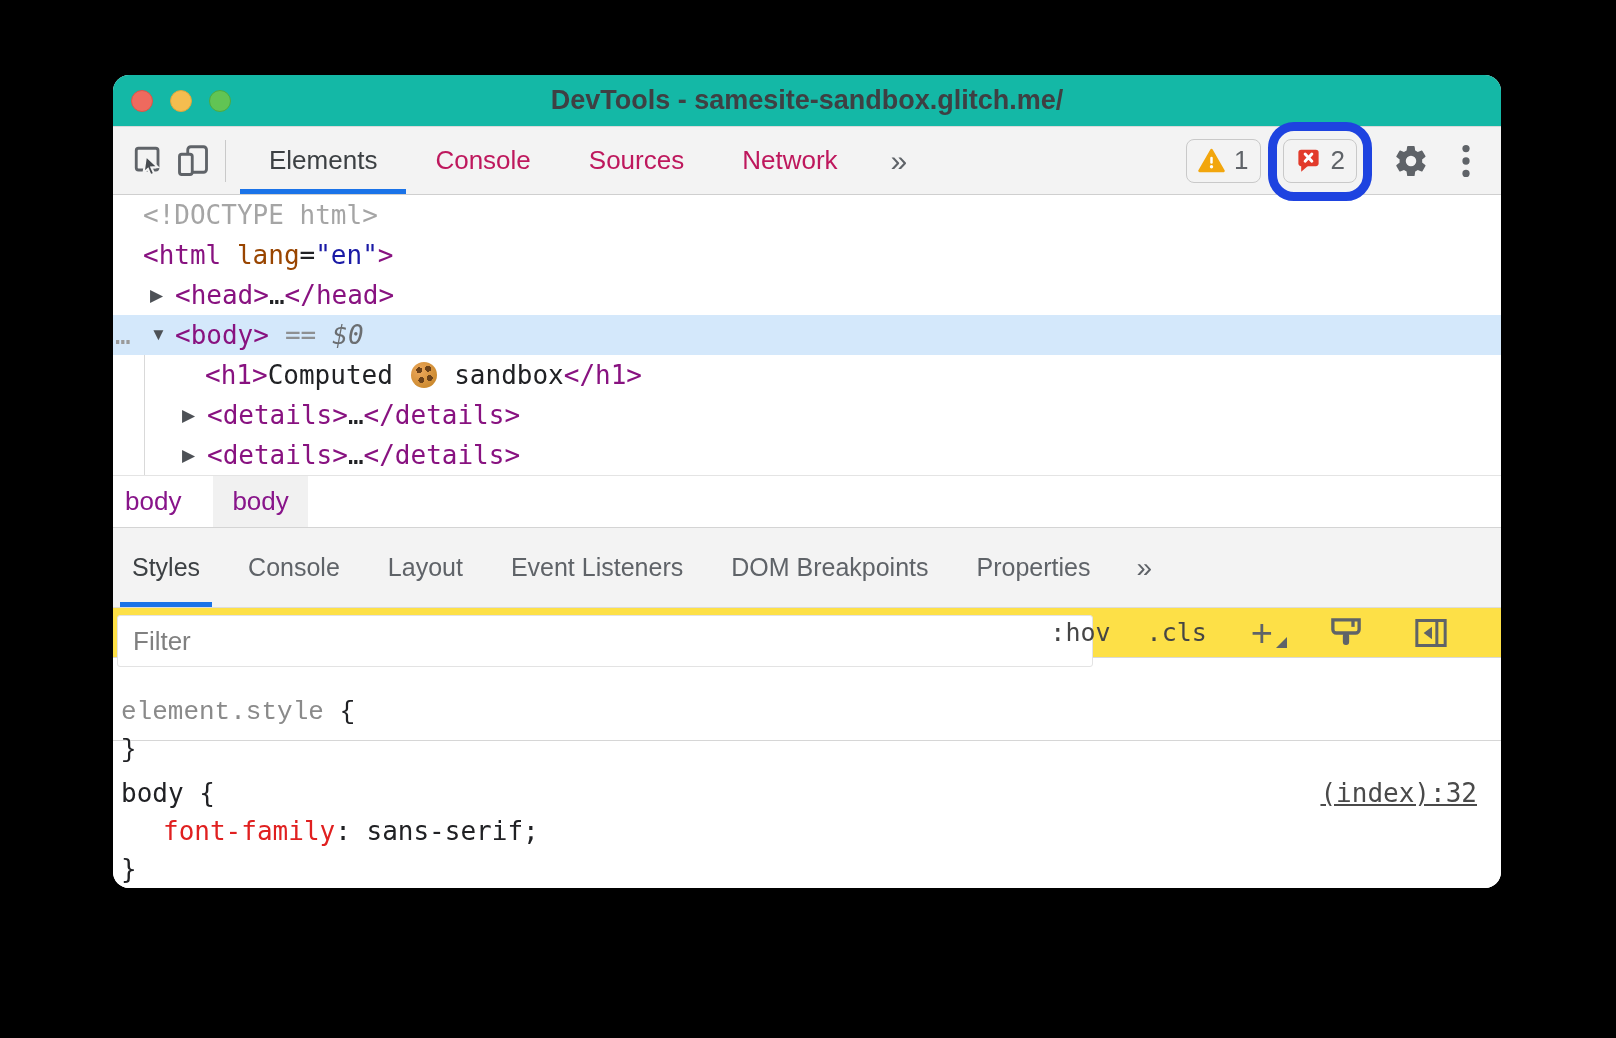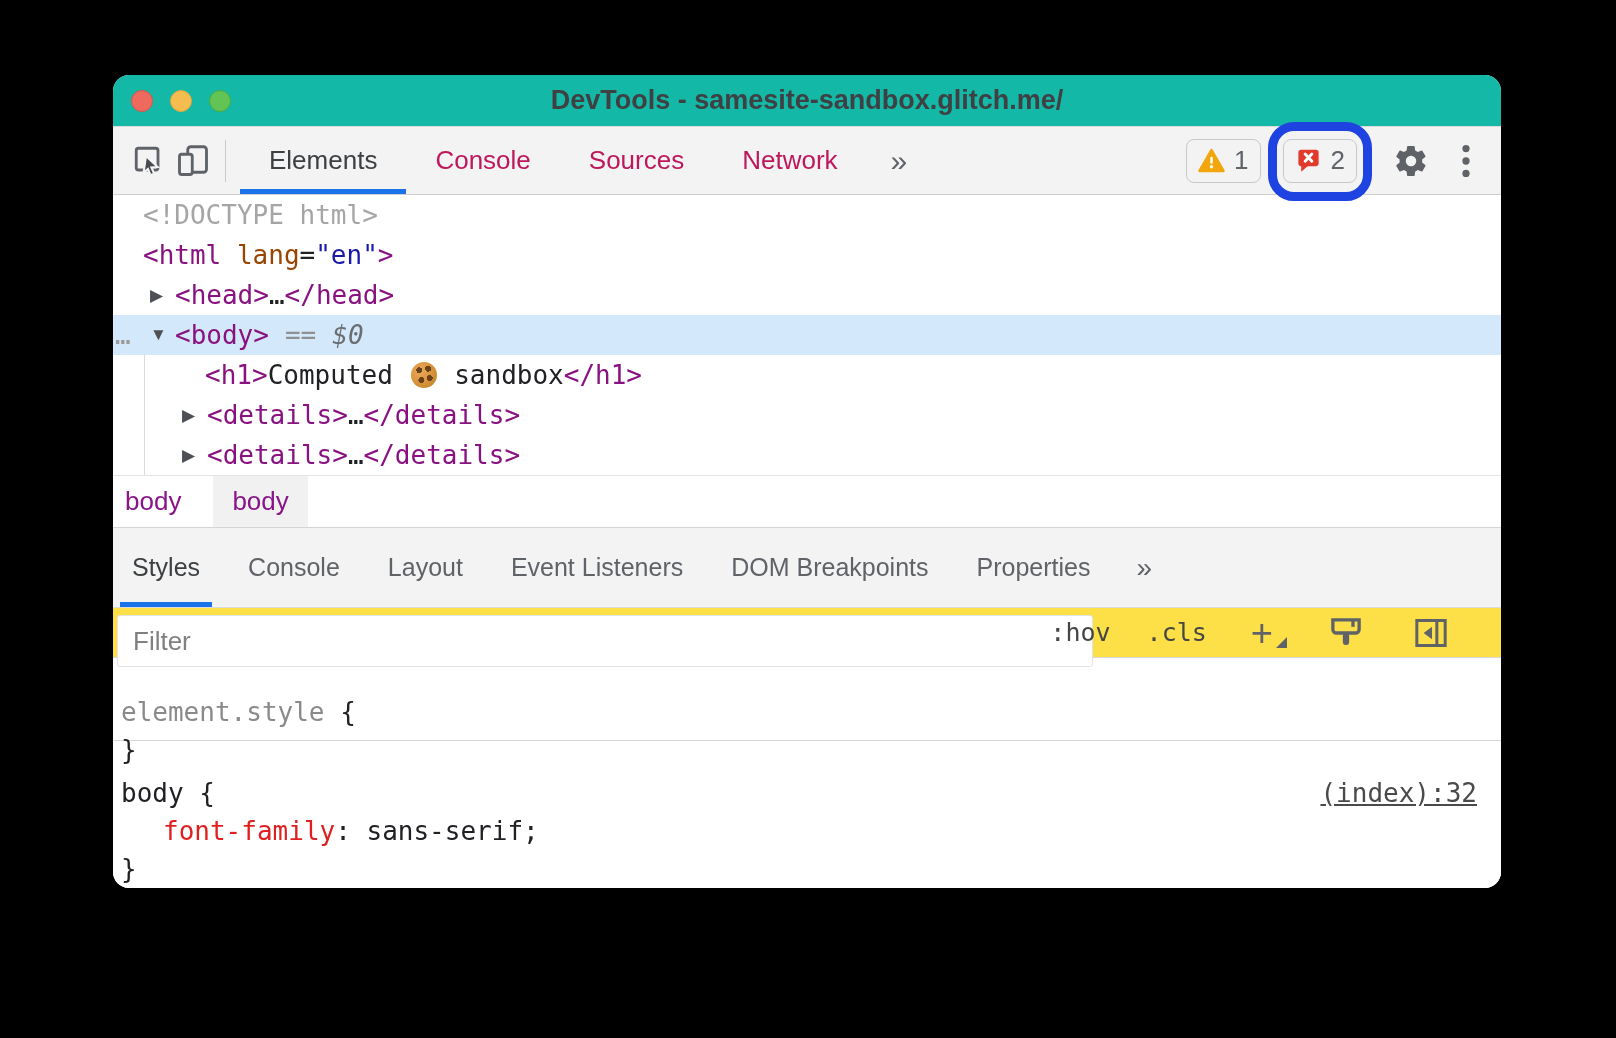--- a/index.html
+++ b/index.html
@@ -97,21 +97,21 @@
   .fc-plus { position:relative; font-size:38px; color:#5f6368; margin-right:52px; line-height:30px; }
   .fc-plus::after { content:""; position:absolute; right:-14px; bottom:0; width:0; height:0;
                     border-style:solid; border-width:0 0 11px 11px;
                     border-color:transparent transparent #5f6368 transparent; }
   .fc-ic { display:flex; align-items:center; }
   .fc-brush { margin-right:44px; }
 
   
   .sec { position:absolute; left:0; right:0; background:#fff;
          font-family:"DejaVu Sans Mono", monospace; font-size:26px; color:#202124; line-height:38px; }
-  .sec1 { top:600px; height:66px; border-bottom:1px solid #d6d6d6; padding:18px 0 0 8px; }
+  .sec1 { top:600px; height:66px; border-bottom:1px solid #d6d6d6; padding:18px 0 0 8px;font-family:Liberation Mono, monospace; }
   .sec2 { top:693px; bottom:0; padding:6px 0 0 8px; }
   .sel-gray { color:#8a8a8a; }
   .rule-line1 { display:flex; justify-content:space-between; padding-right:24px;gap:48px; }
   .prop { color:#e02020; }
   .propline { padding-left:42px; }
   .srclink { color:#4a4a4a; text-decoration:underline; cursor:pointer; white-space:nowrap; }
 </style>
 </head>
 <body>
 

